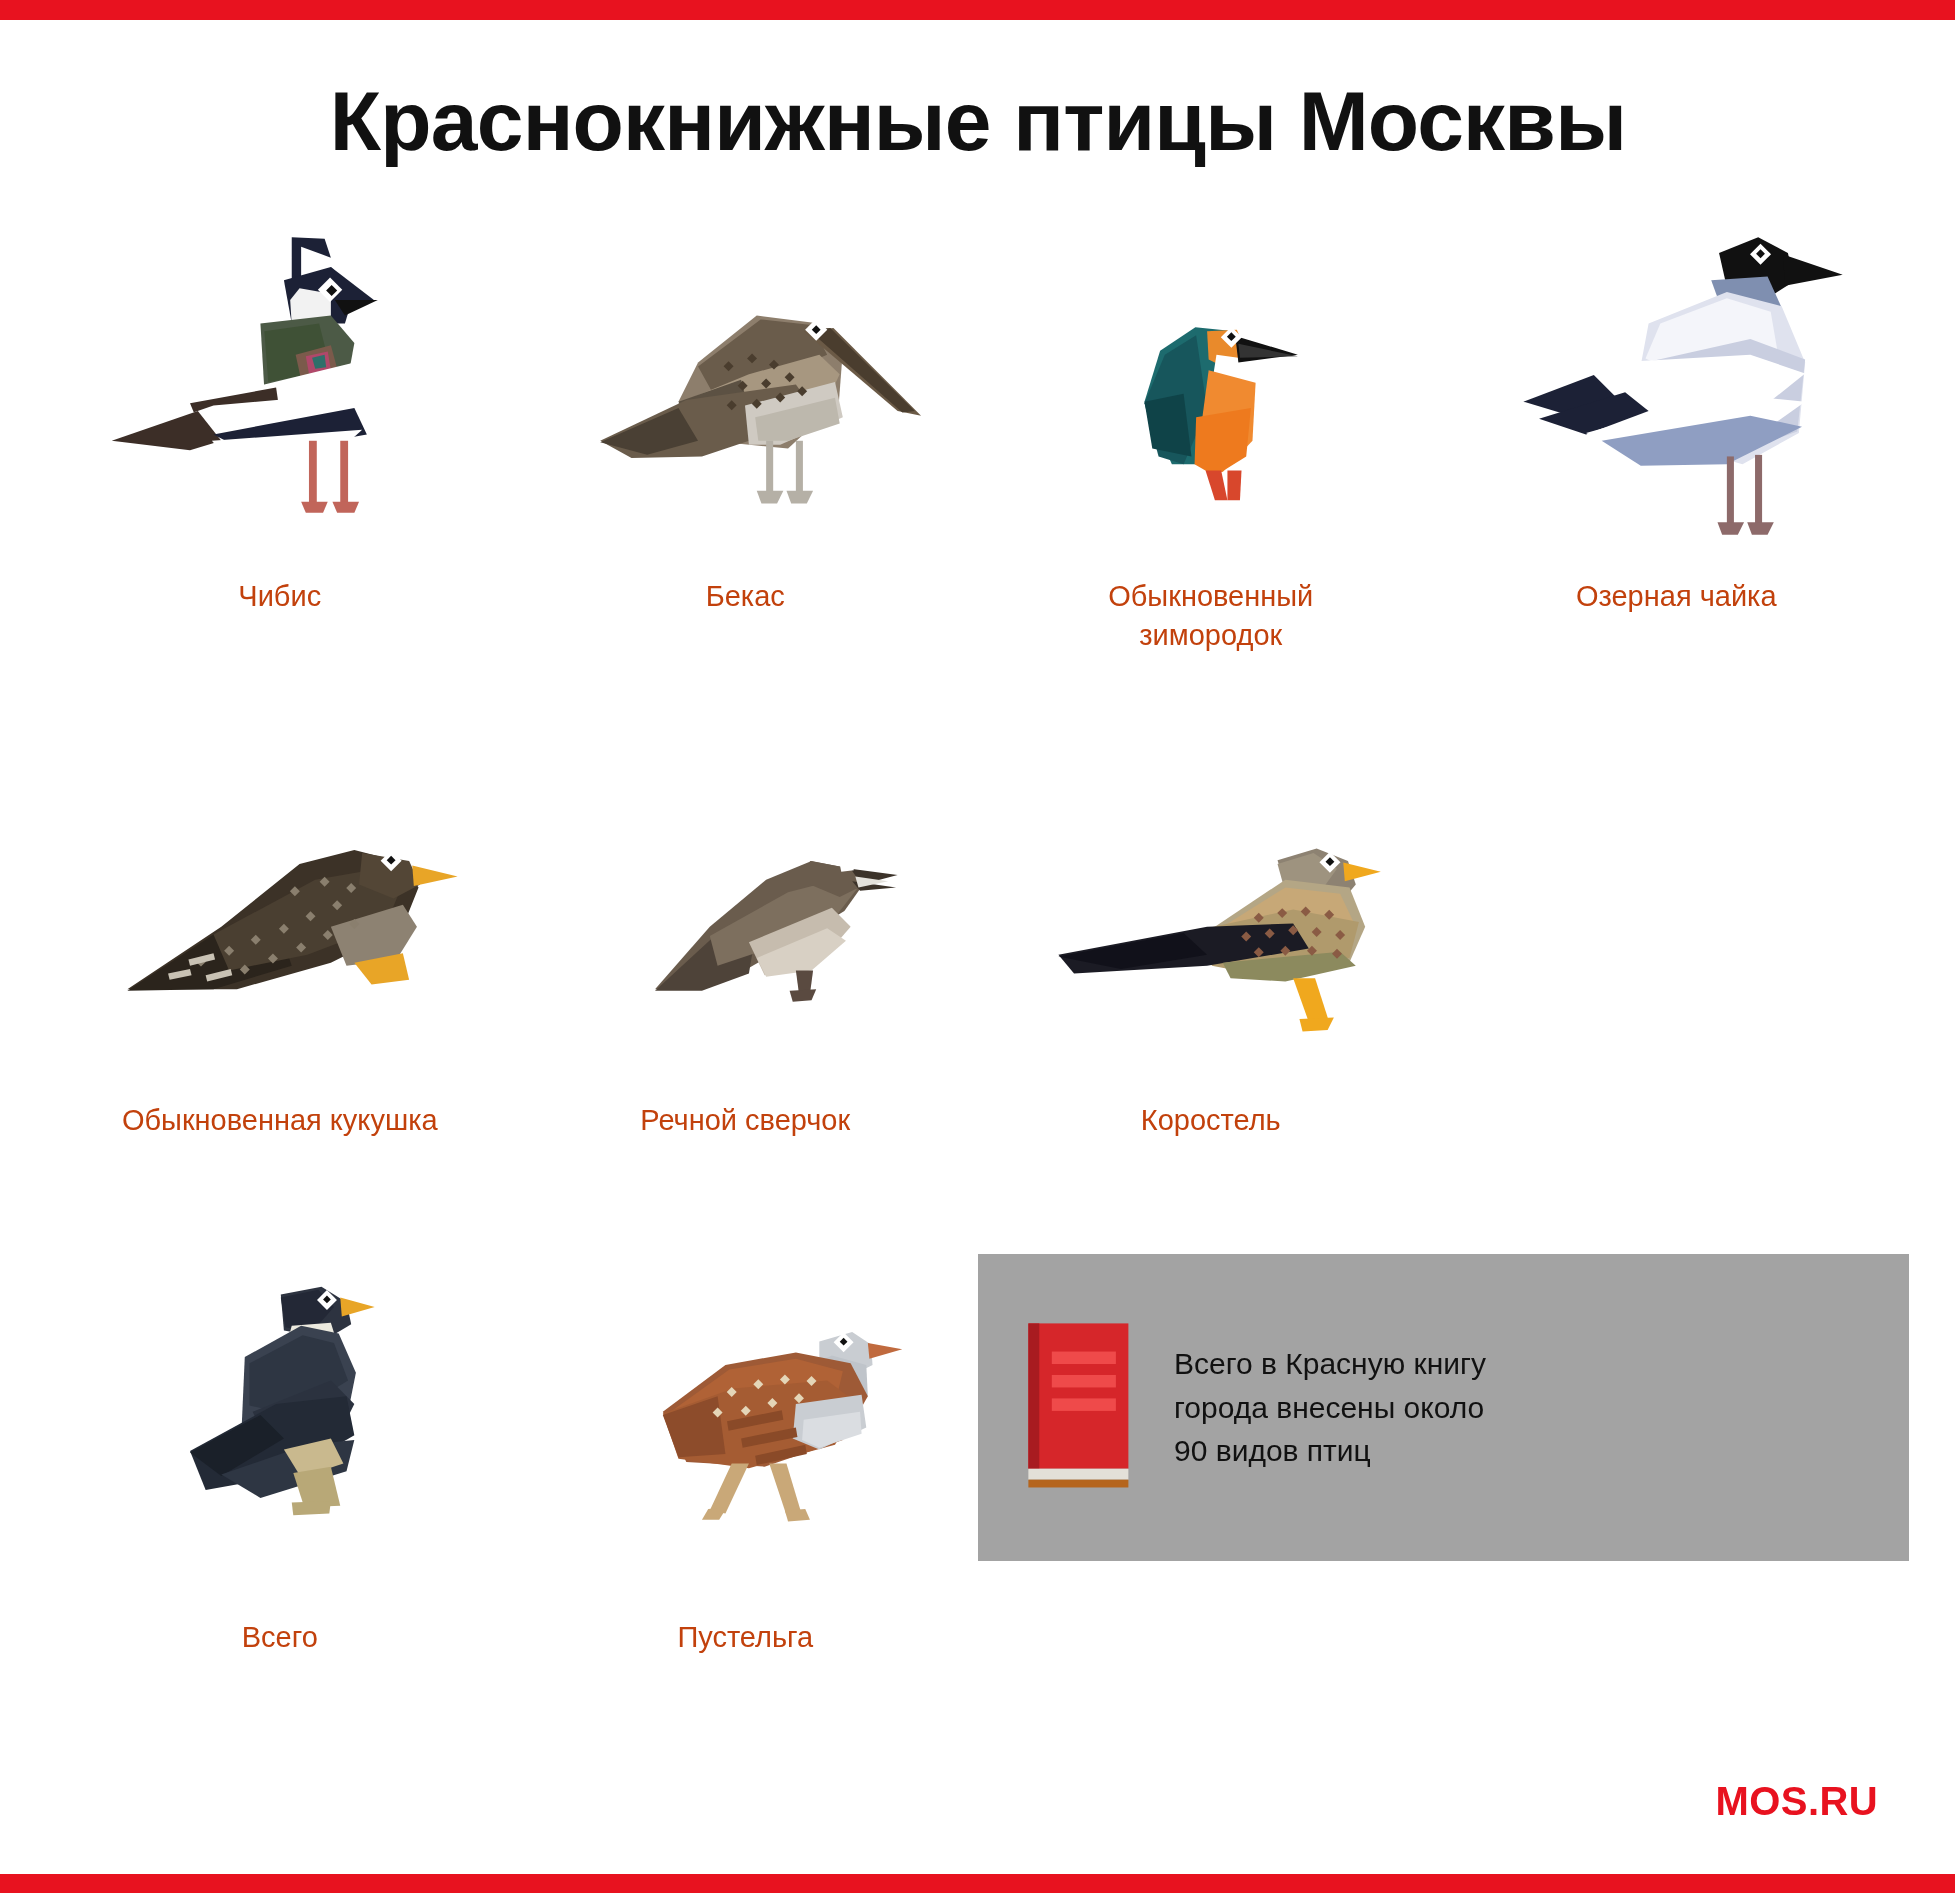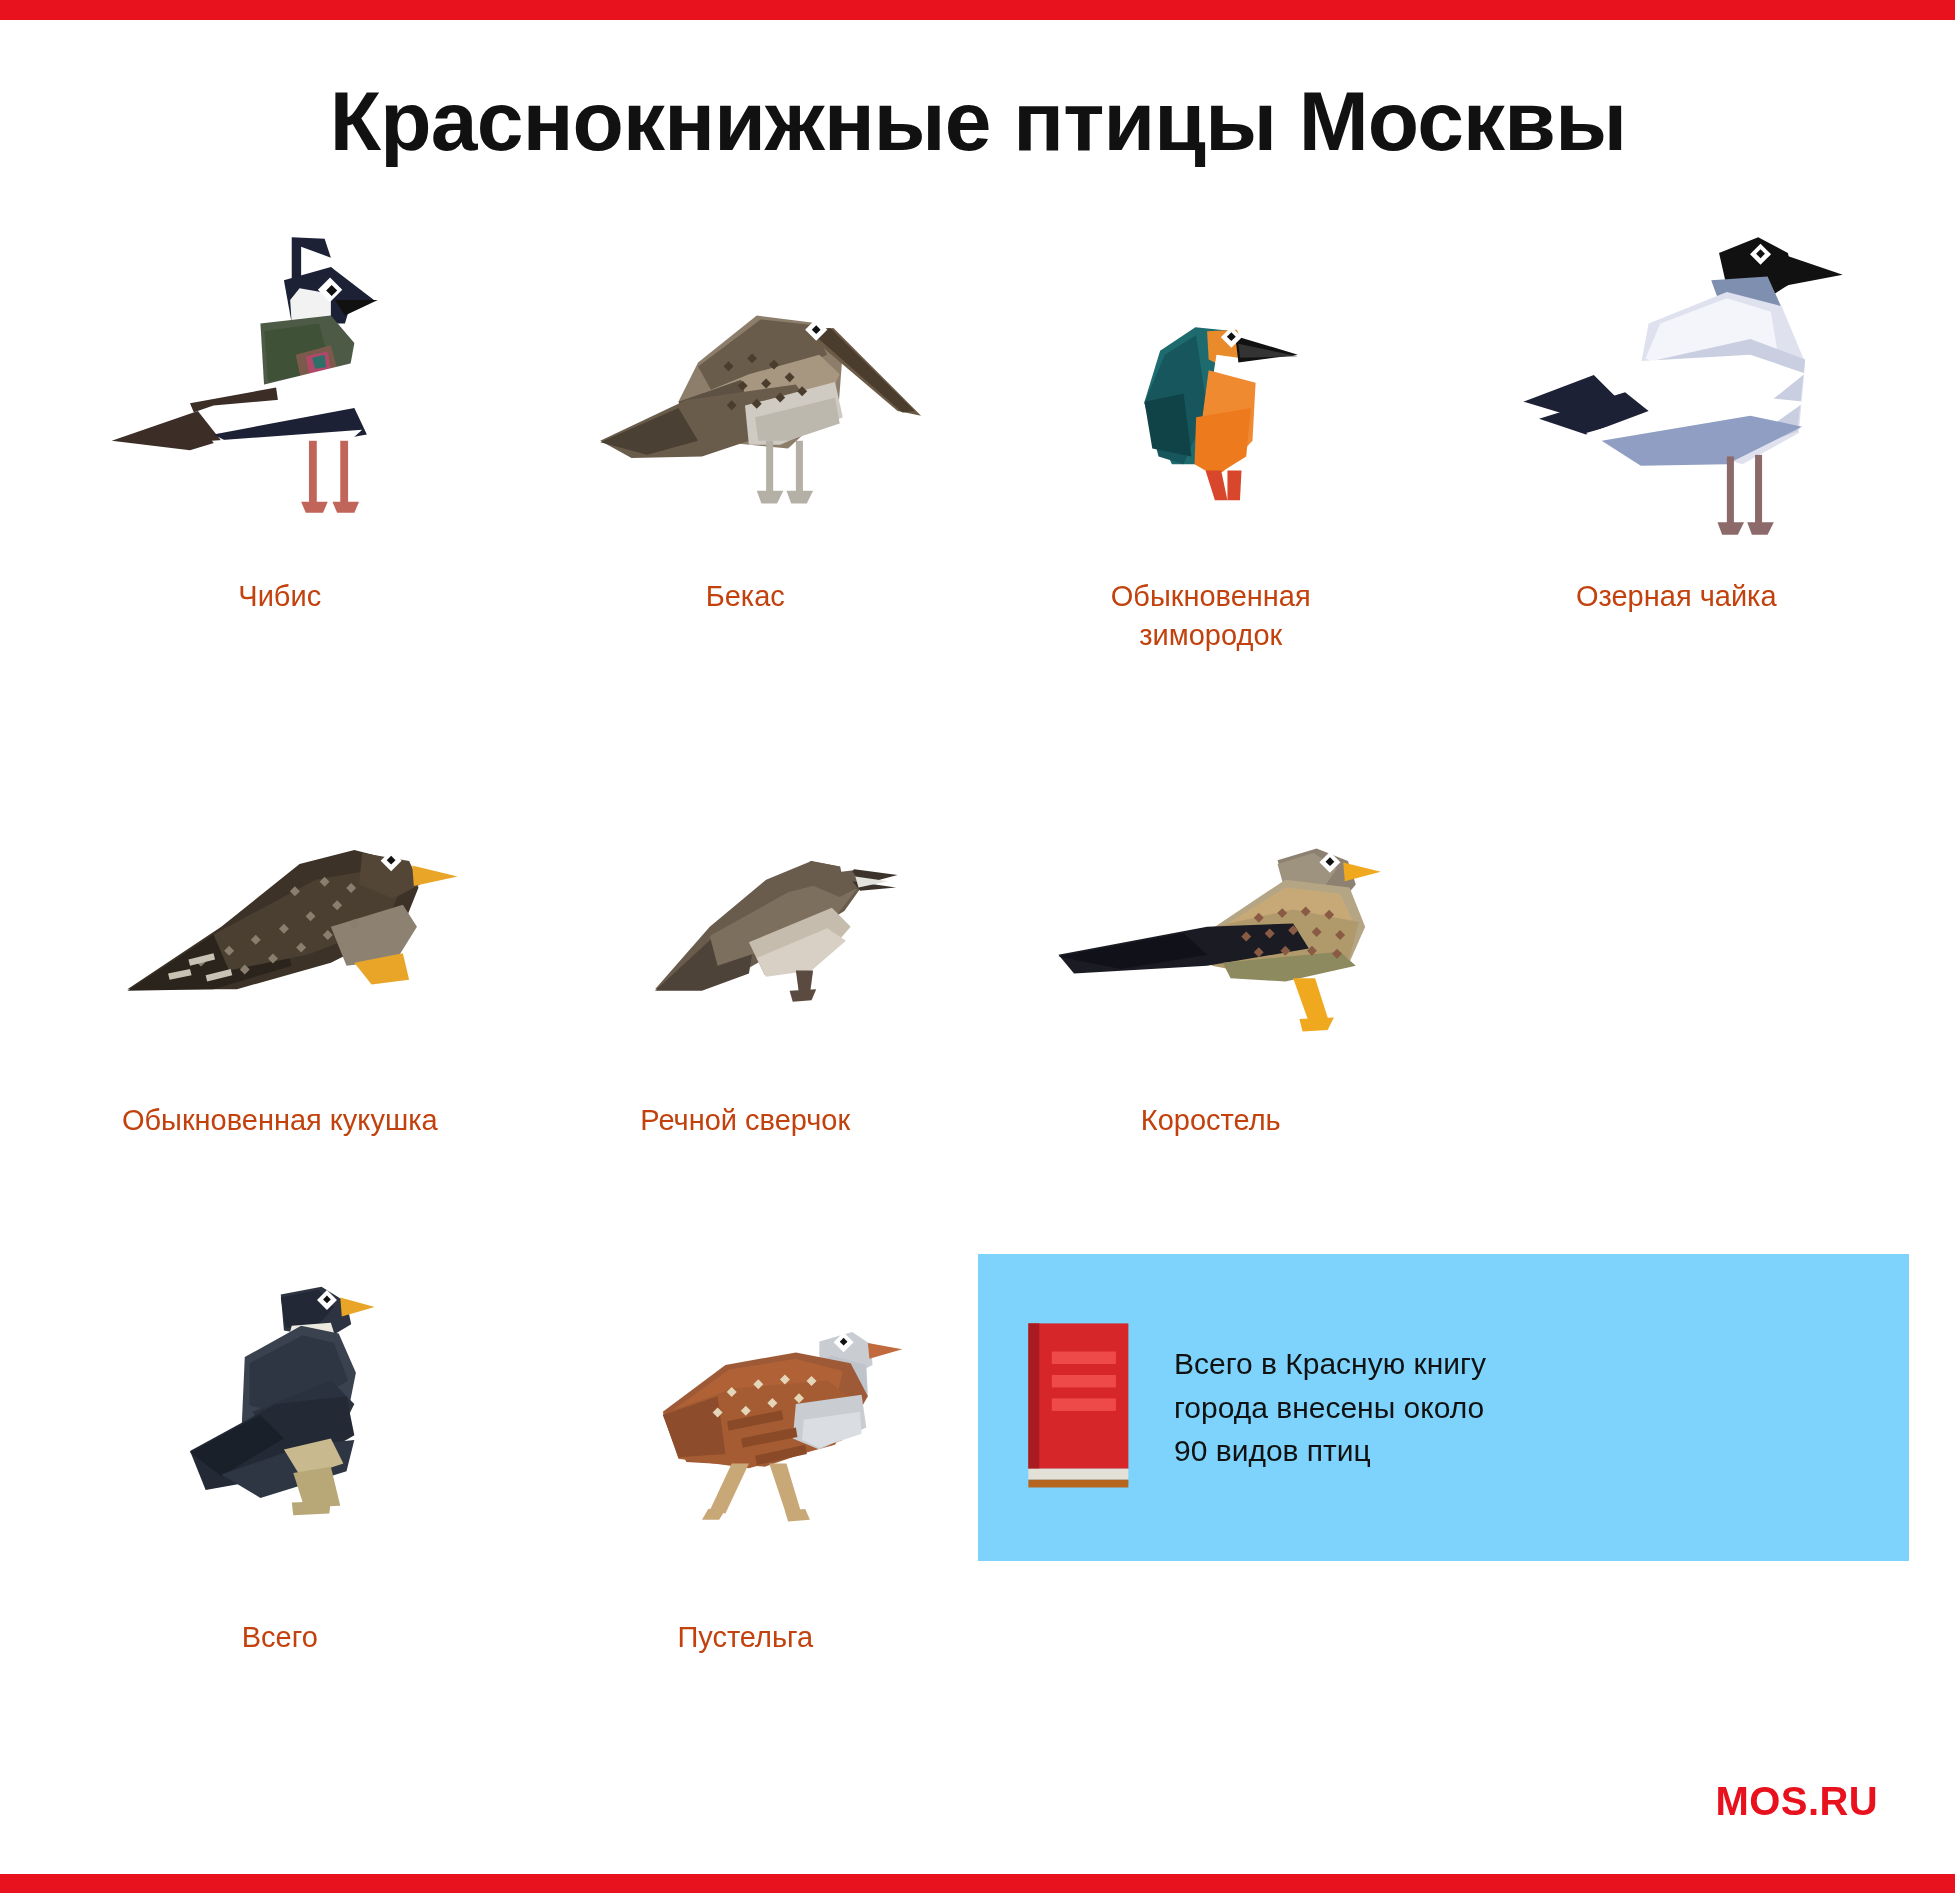--- a/index.html
+++ b/index.html
@@ -63,21 +63,21 @@
     max-width: 336px;
     margin-top: 3.1px;
   }
   .row3 {
     display: grid;
     grid-template-columns: repeat(4, 1fr);
     margin-top: 15.6px;
   }
   .note-box {
     grid-column: 3 / span 2;
-    background: #7dd3fc;
+    background: #a3a3a3;
     display: flex;
     align-items: center;
     gap: 30px;
     padding: 36px 41px;
     box-sizing: border-box;
     height: 307px;
     margin-top: 14px;
   }
   .note-text {
     font-size: 30px;
@@ -195,21 +195,21 @@
           <path d="M216 270 L286 258 L280 320 L240 345 L214 330 Z" fill="#ee7a1e"></path>
           <path d="M266 166 L346 190 L270 200 Z" fill="#111111"></path>
           <path d="M270 176 L346 192 L272 194 Z" fill="#333333"></path>
           <rect x="252" y="158" width="19" height="19" fill="#ffffff" transform="rotate(45 261 167)"></rect>
           <path d="M257 163 L265 163 L265 171 L257 171 Z" fill="#111111" transform="rotate(45 261 167)"></path>
           <path d="M150 250 L200 240 L210 320 L160 310 Z" fill="#0f4348"></path>
           <path d="M228 338 L248 338 L256 376 L240 376 Z" fill="#d8472c"></path>
           <path d="M256 338 L274 338 L272 376 L256 376 Z" fill="#d8472c"></path>
         </svg>
       </div>
-      <div class="caption">Обыкновенная зимородок</div>
+      <div class="caption">Обыкновенный зимородок</div>
     </div>
 
     <div class="cell">
       <div class="art">
         <svg width="368" height="360" viewBox="0 0 470 460">
           <path d="M290 60 L340 40 L378 60 L386 96 L352 118 L300 104 Z" fill="#111111"></path>
           <path d="M372 62 L448 88 L374 102 Z" fill="#111111"></path>
           <path d="M280 95 L352 90 L370 130 L300 150 Z" fill="#7f8fb0"></path>
           <rect x="334" y="52" width="19" height="19" fill="#ffffff" transform="rotate(45 343 61)"></rect>
           <path d="M339 57 L347 57 L347 65 L339 65 Z" fill="#111111" transform="rotate(45 343 61)"></path>

